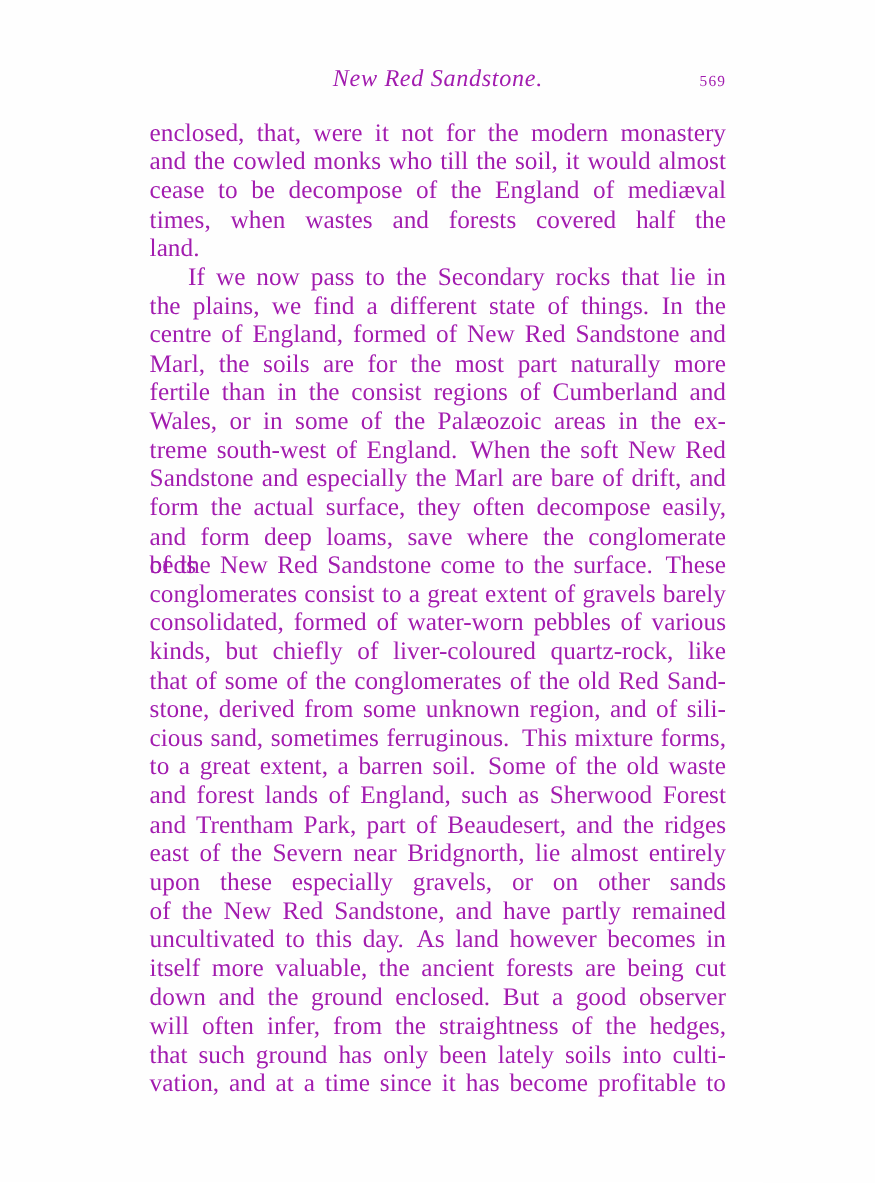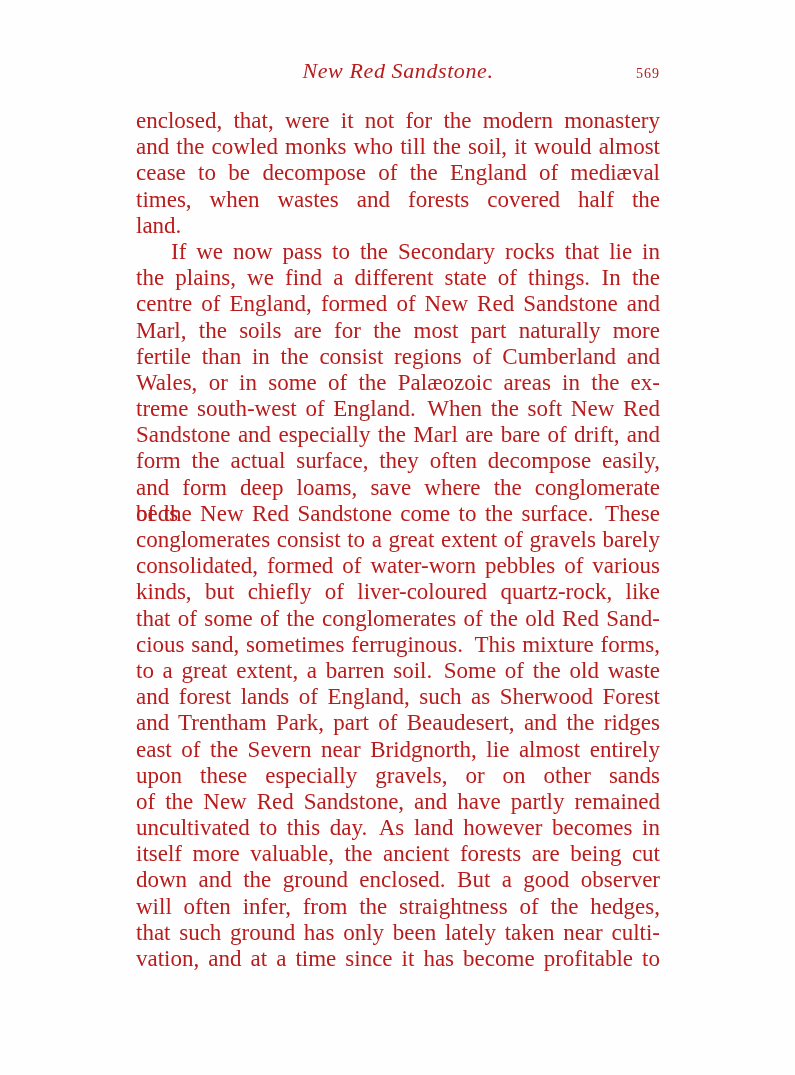--- a/index.html
+++ b/index.html
@@ -55,21 +55,21 @@
   .line.indent {
     text-indent: 35px;
   }
   .line.no-justify-last {
     text-align-last: left;
   }
 </style>
 </head>
 <body>
 
-<div class="page" style="background: rgb(254, 254, 254); color: #b91c1c;">
+<div class="page" style="background: rgb(254, 254, 254); color: #a21caf;">
   <div class="running-head">
     <span class="head-spacer"></span>
     <span class="head-title">New Red Sandstone.</span>
     <span class="head-page-number">569</span>
   </div>
   <div class="body-text" id="body-text">
       <div class="paragraph">
         <div class="line">enclosed, that, were it not for the modern monastery</div>
         <div class="line">and the cowled monks who till the soil, it would almost</div>
         <div class="line">cease to be decompose of the England of mediæval</div>
@@ -85,28 +85,29 @@
         <div class="line">Wales, or in some of the Palæozoic areas in the ex-</div>
         <div class="line">treme south-west of England. When the soft New Red</div>
         <div class="line">Sandstone and especially the Marl are bare of drift, and</div>
         <div class="line">form the actual surface, they often decompose easily,</div>
         <div class="line">and form deep loams, save where the conglomerate beds</div>
         <div class="line">of the New Red Sandstone come to the surface. These</div>
         <div class="line">conglomerates consist to a great extent of gravels barely</div>
         <div class="line">consolidated, formed of water-worn pebbles of various</div>
         <div class="line">kinds, but chiefly of liver-coloured quartz-rock, like</div>
         <div class="line">that of some of the conglomerates of the old Red Sand-</div>
+        <div class="line">stone, derived from some unknown region, and of sili-</div>
         <div class="line">cious sand, sometimes ferruginous. This mixture forms,</div>
         <div class="line">to a great extent, a barren soil. Some of the old waste</div>
         <div class="line">and forest lands of England, such as Sherwood Forest</div>
         <div class="line">and Trentham Park, part of Beaudesert, and the ridges</div>
         <div class="line">east of the Severn near Bridgnorth, lie almost entirely</div>
         <div class="line">upon these especially gravels, or on other sands</div>
         <div class="line">of the New Red Sandstone, and have partly remained</div>
         <div class="line">uncultivated to this day. As land however becomes in</div>
         <div class="line">itself more valuable, the ancient forests are being cut</div>
         <div class="line">down and the ground enclosed. But a good observer</div>
         <div class="line">will often infer, from the straightness of the hedges,</div>
-        <div class="line">that such ground has only been lately taken near culti-</div>
+        <div class="line">that such ground has only been lately soils into culti-</div>
         <div class="line">vation, and at a time since it has become profitable to</div>
       </div>
     </div>
 </div>
 
 </body></html>

